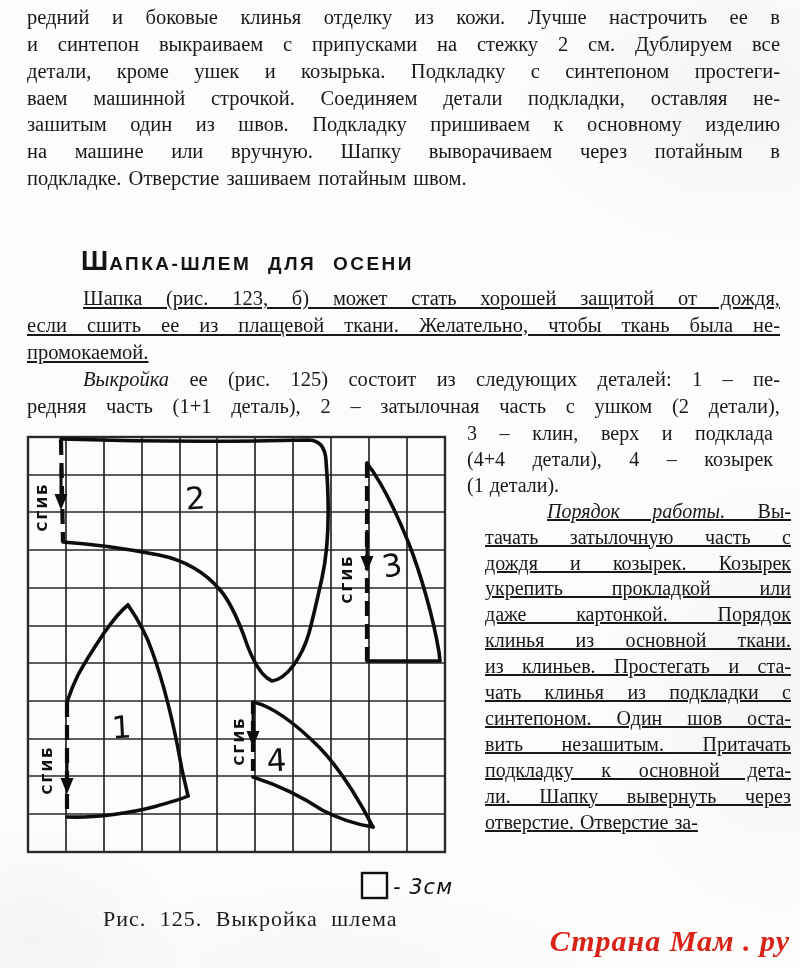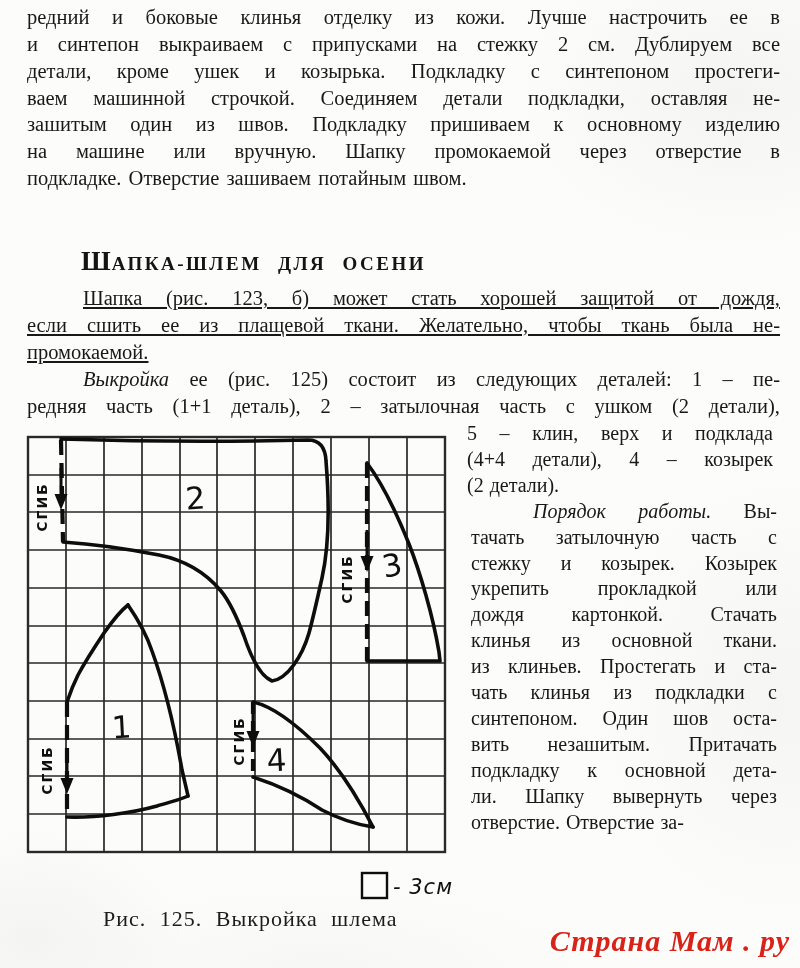--- a/index.html
+++ b/index.html
@@ -18,21 +18,21 @@
   .para{font-size:20.5px;line-height:26.85px;word-spacing:2px;}
   .para .line{text-align:justify;text-align-last:justify;white-space:nowrap;}
   .para.end-left .line:last-child{text-align-last:left;}
   .para.indent-first .line:first-child{text-indent:56px;}
   .rc{font-size:20px;line-height:25.9px;word-spacing:1px;}
   .rc .line{text-align:justify;text-align-last:justify;white-space:nowrap;}
   .rc.end-left .line:last-child{text-align-last:left;}
   .rc.indent-first .line:first-child{text-indent:62px;}
   .it{font-style:italic;}
   .heading{
-    font-family:Liberation Serif, serif;
+    font-family:Liberation Sans, sans-serif;
     font-weight:bold;font-size:19px;letter-spacing:2.5px;word-spacing:9px;
     color:#141414;
   }
   .heading::first-letter{font-size:27px;letter-spacing:1px;}
   .caption{
     font-size:22px;letter-spacing:1px;word-spacing:7px;color:#1c1c1c;
   }
   .watermark{
     font-family:"Liberation Serif", serif;
     font-weight:bold;font-style:italic;font-size:30px;letter-spacing:1px;
@@ -48,48 +48,48 @@
 <body>
 
 <div class="page">
 
   <div class="abs para end-left" style="left:27px;top:4px;width:753px;">
       <div class="line"><span>редний и боковые клинья отделку из кожи. Лучше настрочить ее в</span></div>
       <div class="line"><span>и синтепон выкраиваем с припусками на стежку 2 см. Дублируем все</span></div>
       <div class="line"><span>детали, кроме ушек и козырька. Подкладку с синтепоном простеги-</span></div>
       <div class="line"><span>ваем машинной строчкой. Соединяем детали подкладки, оставляя не-</span></div>
       <div class="line"><span>зашитым один из швов. Подкладку пришиваем к основному изделию</span></div>
-      <div class="line"><span>на машине или вручную. Шапку промокаемой через отверстие в</span></div>
+      <div class="line"><span>на машине или вручную. Шапку выворачиваем через потайным в</span></div>
       <div class="line"><span>подкладке. Отверстие зашиваем потайным швом.</span></div>
     </div>
 
   <div class="abs heading" style="left:81px;top:246px;">ШАПКА-ШЛЕМ ДЛЯ ОСЕНИ</div>
 
   <div class="abs para end-left indent-first" style="left:27px;top:285px;width:753px;text-decoration:underline;">
       <div class="line"><span>Шапка (рис. 123, б) может стать хорошей защитой от дождя,</span></div>
       <div class="line"><span>если сшить ее из плащевой ткани. Желательно, чтобы ткань была не-</span></div>
       <div class="line"><span>промокаемой.</span></div>
     </div>
 
   <div class="abs para indent-first" style="left:27px;top:366px;width:753px;">
       <div class="line"><span class="it">Выкройка</span><span> ее (рис. 125) состоит из следующих деталей: 1 – пе-</span></div>
       <div class="line"><span>редняя часть (1+1 деталь), 2 – затылочная часть с ушком (2 детали),</span></div>
     </div>
 
   <div class="abs rc end-left" style="left:467px;top:421px;width:306px;">
-      <div class="line"><span>5 – клин, верх и подклада</span></div>
+      <div class="line"><span>3 – клин, верх и подклада</span></div>
       <div class="line"><span>(4+4 детали), 4 – козырек</span></div>
-      <div class="line"><span>(2 детали).</span></div>
+      <div class="line"><span>(1 детали).</span></div>
     </div>
-  <div class="abs rc end-left indent-first" style="left:471px;top:498.7px;width:306px;">
+  <div class="abs rc end-left indent-first" style="left:485px;top:498.7px;width:306px;text-decoration:underline;">
       <div class="line"><span class="it">Порядок работы.</span><span> Вы-</span></div>
       <div class="line"><span>тачать затылочную часть с</span></div>
-      <div class="line"><span>стежку и козырек. Козырек</span></div>
+      <div class="line"><span>дождя и козырек. Козырек</span></div>
       <div class="line"><span>укрепить прокладкой или</span></div>
-      <div class="line"><span>дождя картонкой. Стачать</span></div>
+      <div class="line"><span>даже картонкой. Порядок</span></div>
       <div class="line"><span>клинья из основной ткани.</span></div>
       <div class="line"><span>из клиньев. Простегать и ста-</span></div>
       <div class="line"><span>чать клинья из подкладки с</span></div>
       <div class="line"><span>синтепоном. Один шов оста-</span></div>
       <div class="line"><span>вить незашитым. Притачать</span></div>
       <div class="line"><span>подкладку к основной дета-</span></div>
       <div class="line"><span>ли. Шапку вывернуть через</span></div>
       <div class="line"><span>отверстие. Отверстие за-</span></div>
     </div>
 

